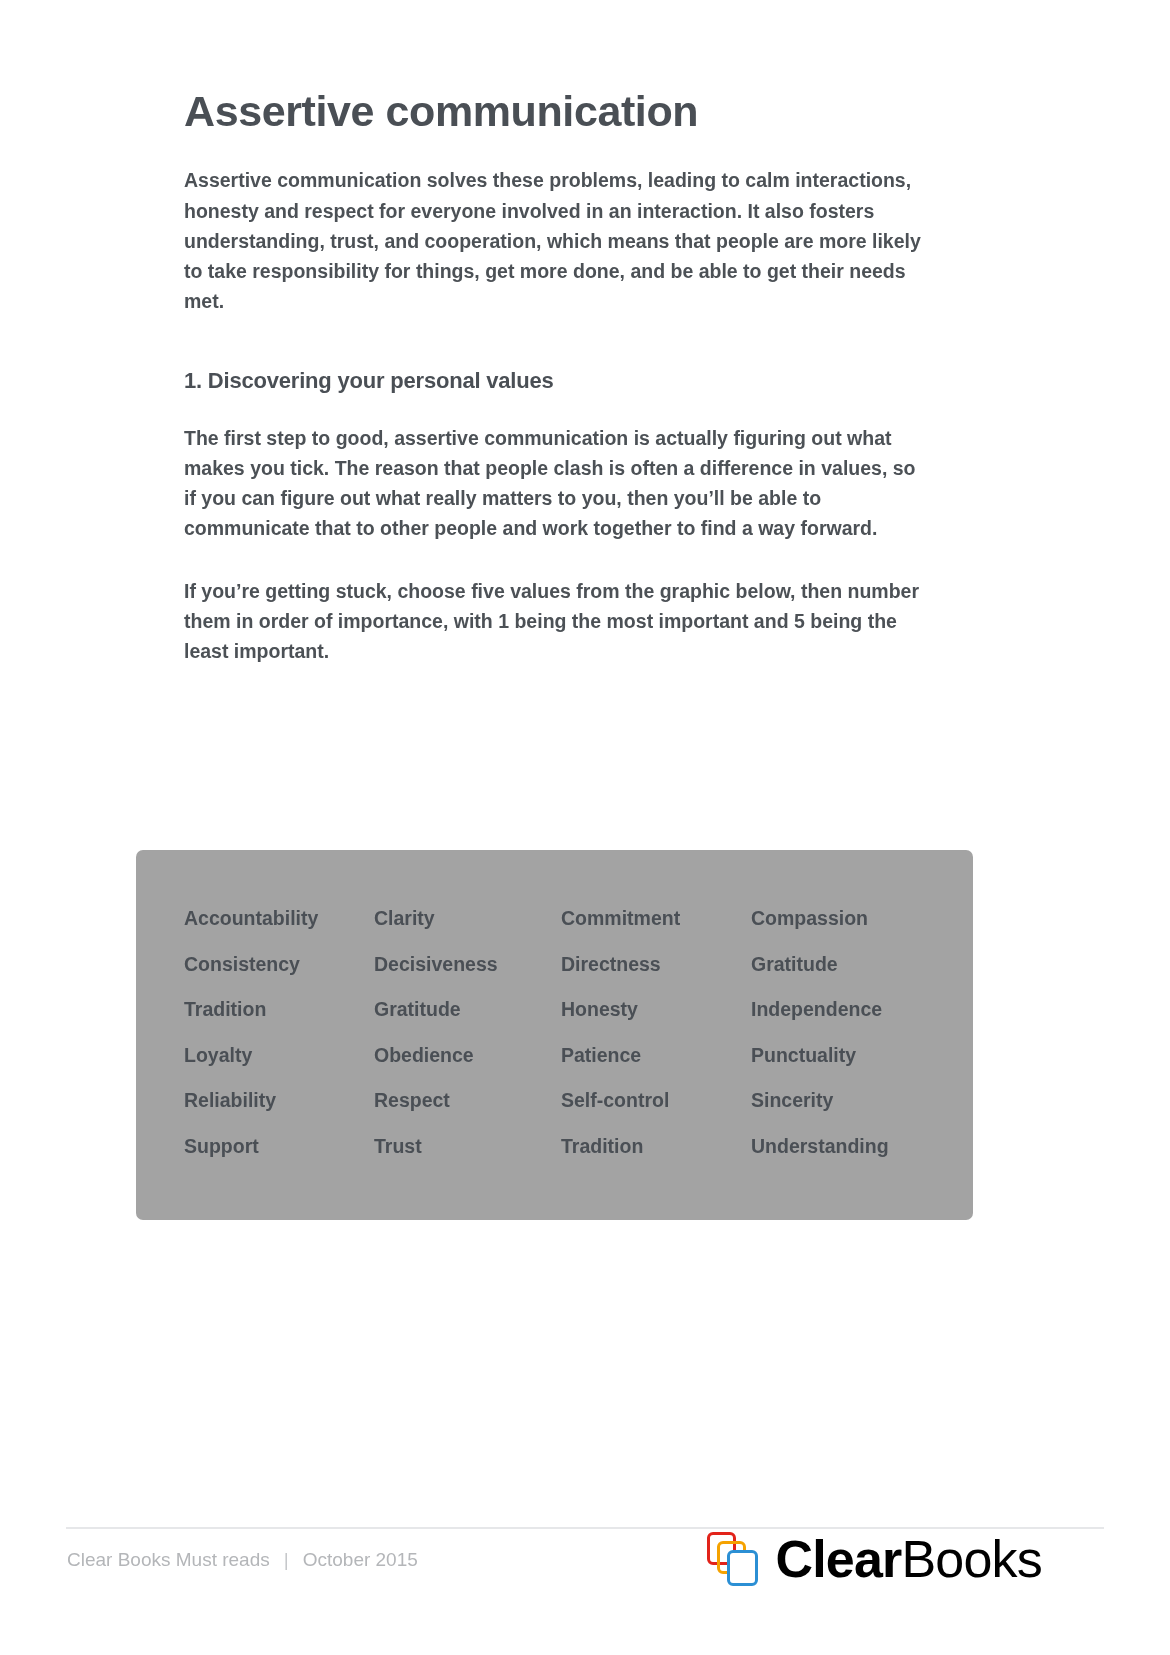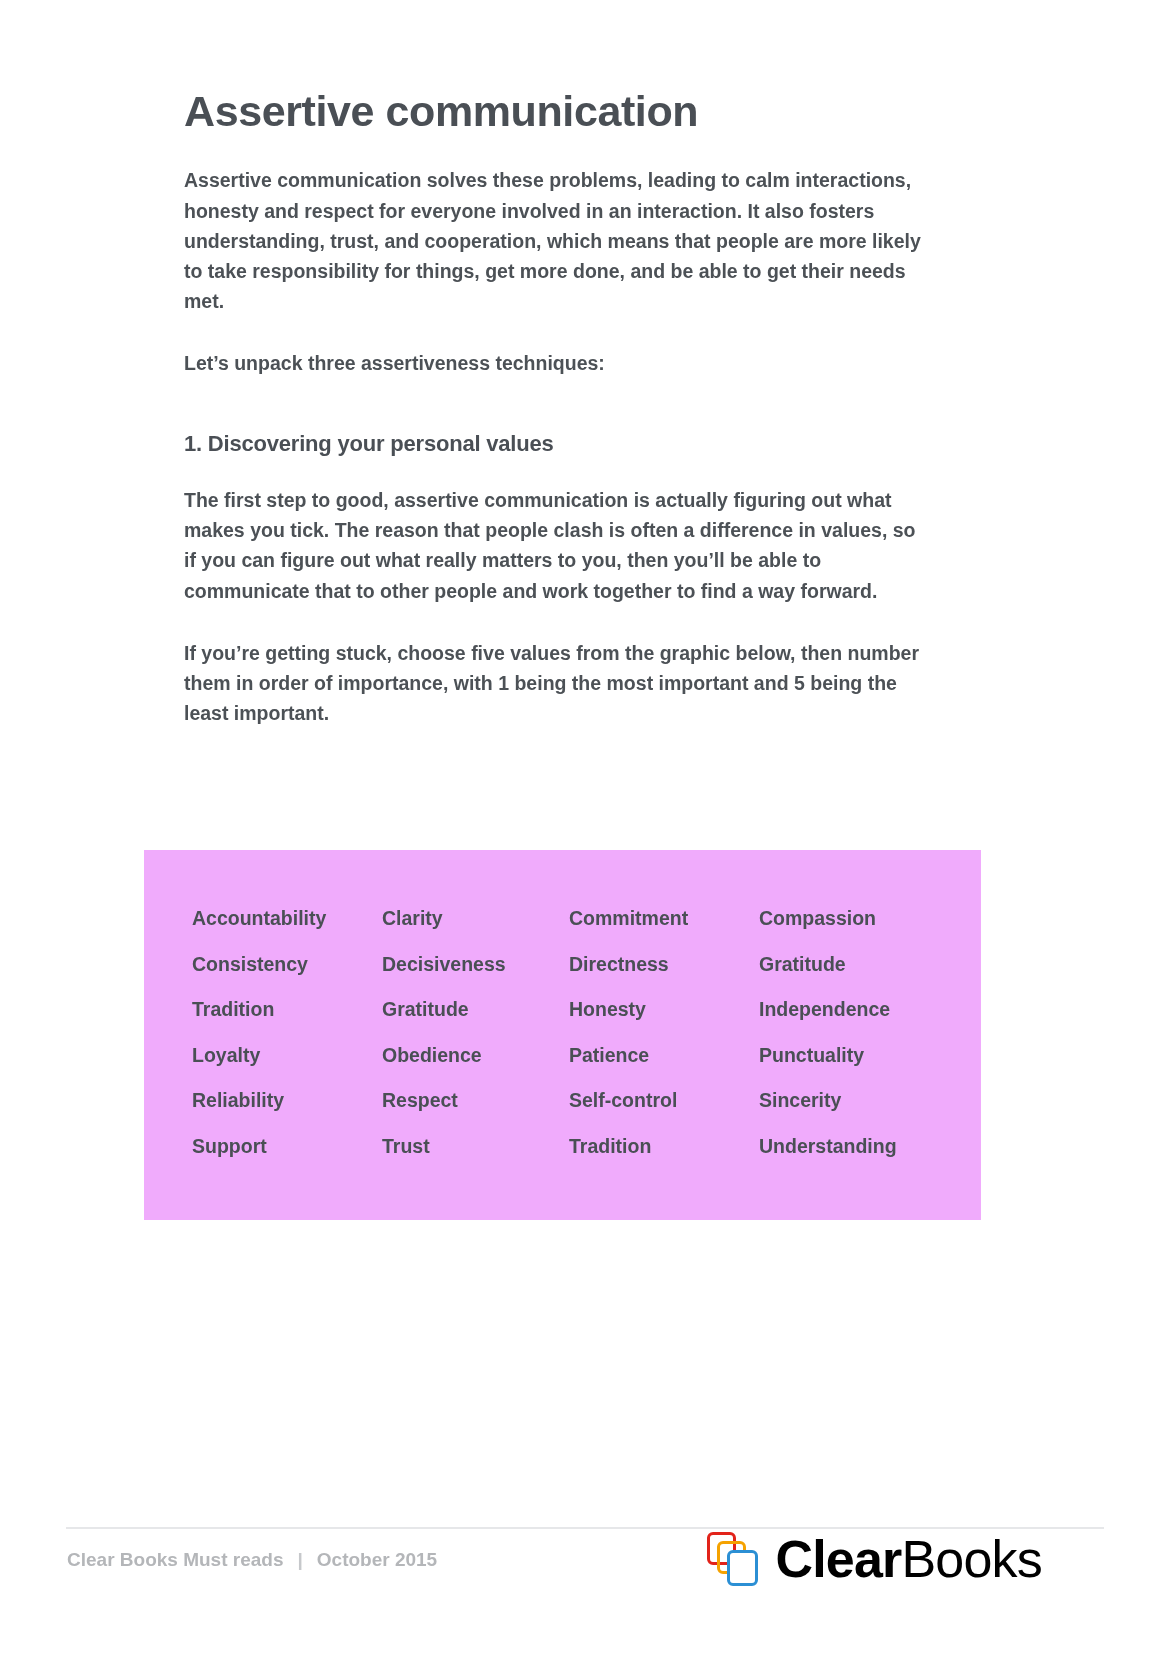--- a/index.html
+++ b/index.html
@@ -53,26 +53,27 @@
     font-weight: bold;
     color: #4a4f55;
     letter-spacing: -0.2px;
     margin: 52px 0 28px 0;
     line-height: 1.2;
   }
 
   
   .values-panel {
     position: absolute;
-    left: 144px;
+    left: 136px;
     top: 850px;
     width: 837px;
     height: 370px;
-    background: #f0abfc;
+    background: #a3a3a3;
     box-sizing: border-box;
+    border-radius: 7px;
   }
   .values-grid {
     position: absolute;
     left: 48px;
     top: 46px;
     right: 20px;
     display: grid;
     grid-template-columns: 190px 187px 190px 200px;
     grid-auto-rows: 45.5px;
     align-items: center;
@@ -97,21 +98,20 @@
     position: absolute;
     left: 67px;
     top: 1495px;
     width: 600px;
     height: 130px;
     display: flex;
     align-items: center;
     font-size: 19px;
     color: #b4b6b9;
     white-space: nowrap;
-    font-weight: bold;
   }
   .footer-sep {
     margin: 0 14px;
     color: #c6c8cb;
   }
 
   .logo {
     position: absolute;
     left: 797px;
     top: 1489px;
@@ -163,21 +163,20 @@
 </head>
 <body>
 
 <div class="page">
 
   <div class="content">
     <h1 class="doc-title">Assertive communication</h1>
 
     <p class="para">Assertive communication solves these problems, leading to calm interactions, honesty and respect for everyone involved in an interaction. It also fosters understanding, trust, and cooperation, which means that people are more likely to take responsibility for things, get more done, and be able to get their needs met.</p>
 
-    <p class="para">Let’s unpack three assertiveness techniques:</p>
 
     <h2 class="section-heading">1. Discovering your personal values</h2>
 
     <p class="para">The first step to good, assertive communication is actually figuring out what makes you tick. The reason that people clash is often a difference in values, so if you can figure out what really matters to you, then you’ll be able to communicate that to other people and work together to find a way forward.</p>
     <p class="para">If you’re getting stuck, choose five values from the graphic below, then number them in order of importance, with 1 being the most important and 5 being the least important.</p>
   </div>
 
   <div class="values-panel">
     <div class="values-grid">
       <span class="value-item">Accountability</span>

